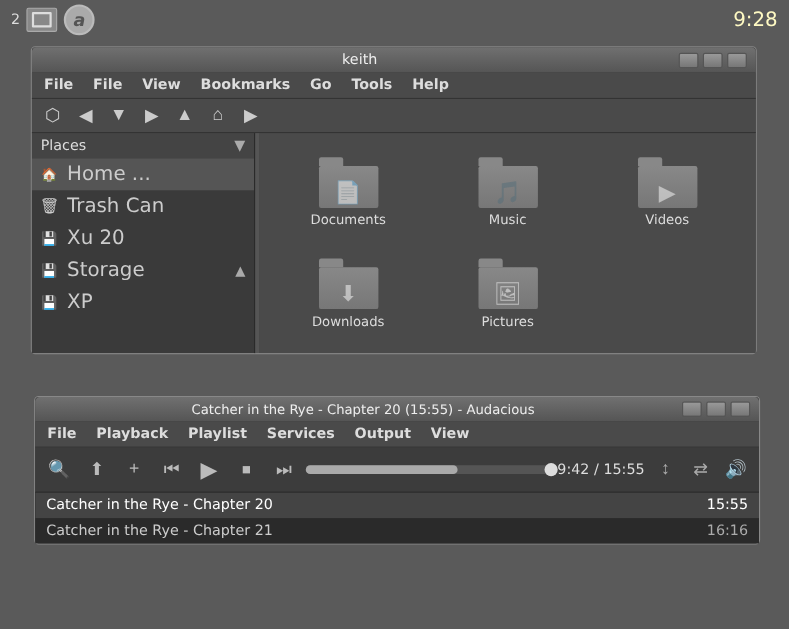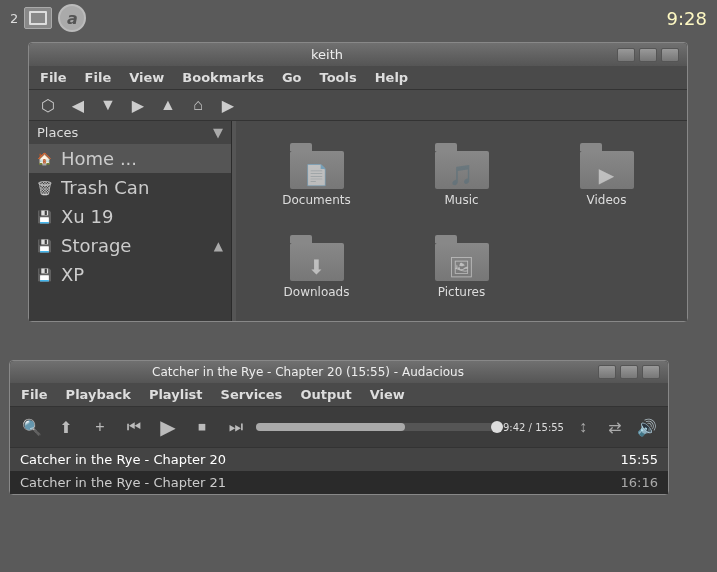--- a/index.html
+++ b/index.html
@@ -273,21 +273,21 @@
     .file-label {
       font-size: 12px;
       color: #ddd;
       text-align: left;
     }
 
     
     .audacious {
       position: absolute;
       top: 360px;
-      left: 9px;
+      left: 31px;
       width: 660px;
       background: #3c3c3c;
       border: 1px solid #888;
       border-radius: 4px;
     }
     .aud-titlebar {
       background: linear-gradient(to bottom, #707070, #555);
       padding: 4px 8px;
       display: flex;
       align-items: center;
@@ -342,21 +342,21 @@
     .progress-knob {
       width: 12px;
       height: 12px;
       background: #ddd;
       border-radius: 50%;
       position: absolute;
       right: -6px;
       top: -2px;
     }
     .aud-time {
-      font-size: 10px;
+      font-size: 13px;
       color: #ddd;
       white-space: nowrap;
     }
     .aud-icon-btn {
       background: transparent;
       border: none;
       color: #aaa;
       font-size: 16px;
       cursor: pointer;
       width: 26px;
@@ -466,21 +466,21 @@
       <div class="sidebar-item active">
         <span class="sidebar-icon">🏠</span>
         <span class="sidebar-label">Home ...</span>
       </div>
       <div class="sidebar-item">
         <span class="sidebar-icon trash-icon">🗑</span>
         <span class="sidebar-label">Trash Can</span>
       </div>
       <div class="sidebar-item">
         <span class="sidebar-icon drive-icon">💾</span>
-        <span class="sidebar-label">Xu 19</span>
+        <span class="sidebar-label">Xu 20</span>
       </div>
       <div class="sidebar-item">
         <span class="sidebar-icon drive-icon">💾</span>
         <span class="sidebar-label">Storage</span>
         <span style="margin-left:auto; font-size:12px; color:#aaa;">▲</span>
       </div>
       <div class="sidebar-item">
         <span class="sidebar-icon drive-icon">💾</span>
         <span class="sidebar-label">XP</span>
       </div>

